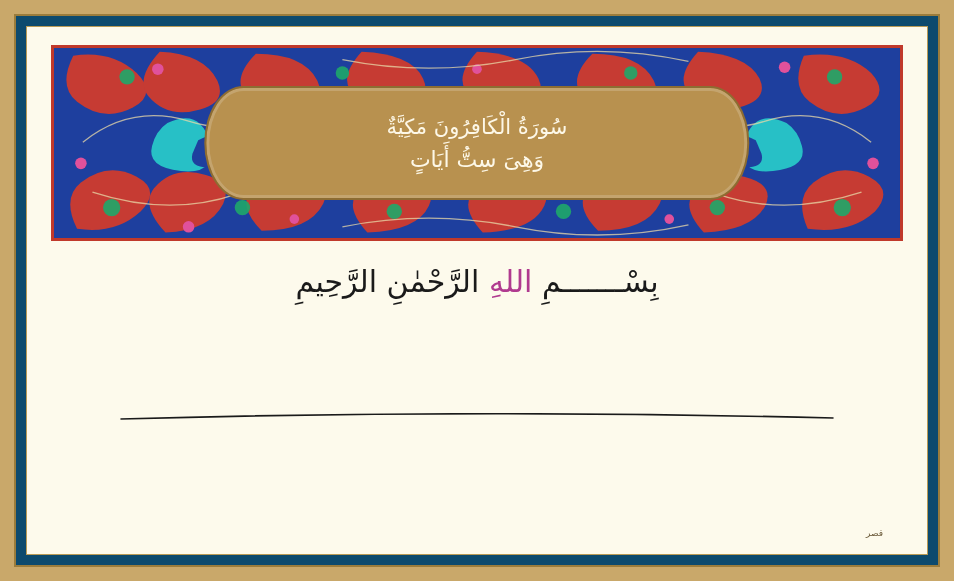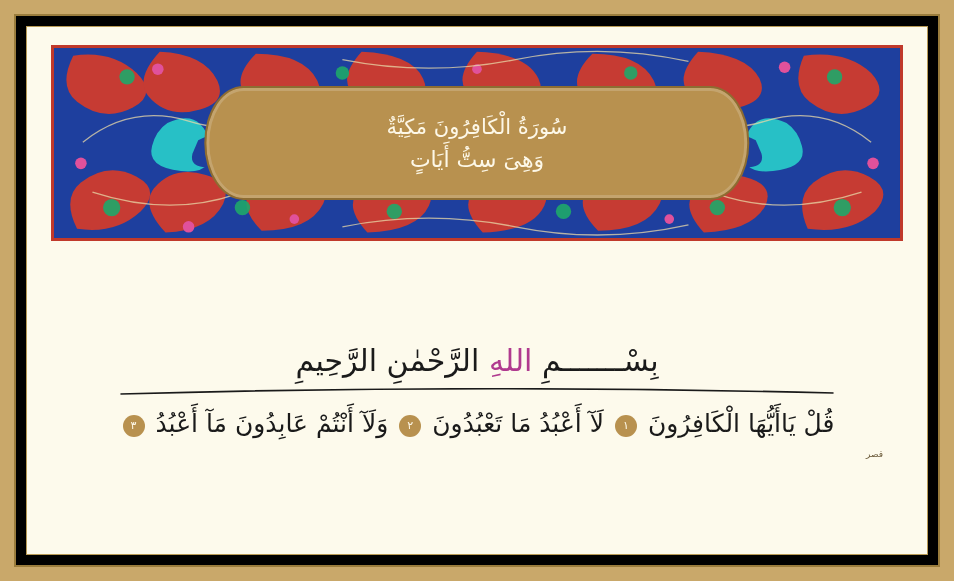--- a/index.html
+++ b/index.html
@@ -21,21 +21,21 @@
     height: 581px;
     box-sizing: border-box;
     background: #c9a86a;
     padding: 14px;
   }
   .page-inner {
     position: relative;
     width: 100%;
     height: 100%;
     box-sizing: border-box;
-    background: #000000;
+    background: #0c4a6e;
     border: 2px solid #9a7c3c;
     padding: 10px;
   }
   .page-inner2 {
     position: relative;
     width: 100%;
     height: 100%;
     box-sizing: border-box;
     border: 1px solid #b89a55;
     background: #fdfaec;
@@ -84,21 +84,21 @@
   }
   .cartouche-line.l1 { font-size: 21px; }
   .cartouche-line.l2 { font-size: 22px; }
 
   
   .body-block {
     flex: 1;
     margin: 16px 10px 4px 10px;
     display: flex;
     flex-direction: column;
-    justify-content: center;
+    justify-content: space-between;
     direction: rtl;
   }
   .ayah-line {
     direction: rtl;
     text-align: center;
     color: #1a1a1a;
     font-family: "DejaVu Sans", sans-serif;
     white-space: nowrap;
     line-height: 1.25;
   }
@@ -230,28 +230,20 @@
         <div class="ayah-line basmala">
           <span>بِسْـــــــمِ</span>
           <span class="lafz">اللهِ</span>
           <span>الرَّحْمٰنِ الرَّحِيمِ</span>
         </div>
 
         <svg class="flourish" viewBox="0 0 880 10" preserveAspectRatio="none">
           <path d="M70 6 Q440 -4 810 5" stroke="#1a1a1a" stroke-width="1.6" fill="none"></path>
         </svg>
 
-        <div class="ayah-line verse-line">
-          <span>قُلْ يَاأَيُّهَا الْكَافِرُونَ</span>
-          <span class="ayah-marker">١</span>
-          <span>لَآ أَعْبُدُ مَا تَعْبُدُونَ</span>
-          <span class="ayah-marker">٢</span>
-          <span>وَلَآ أَنْتُمْ عَابِدُونَ مَآ أَعْبُدُ</span>
-          <span class="ayah-marker">٣</span>
-        </div>
 
 
         <div class="footer-note">قصر</div>
       </div>
 
     </div>
   </div>
 </div>
 
 </body></html>

